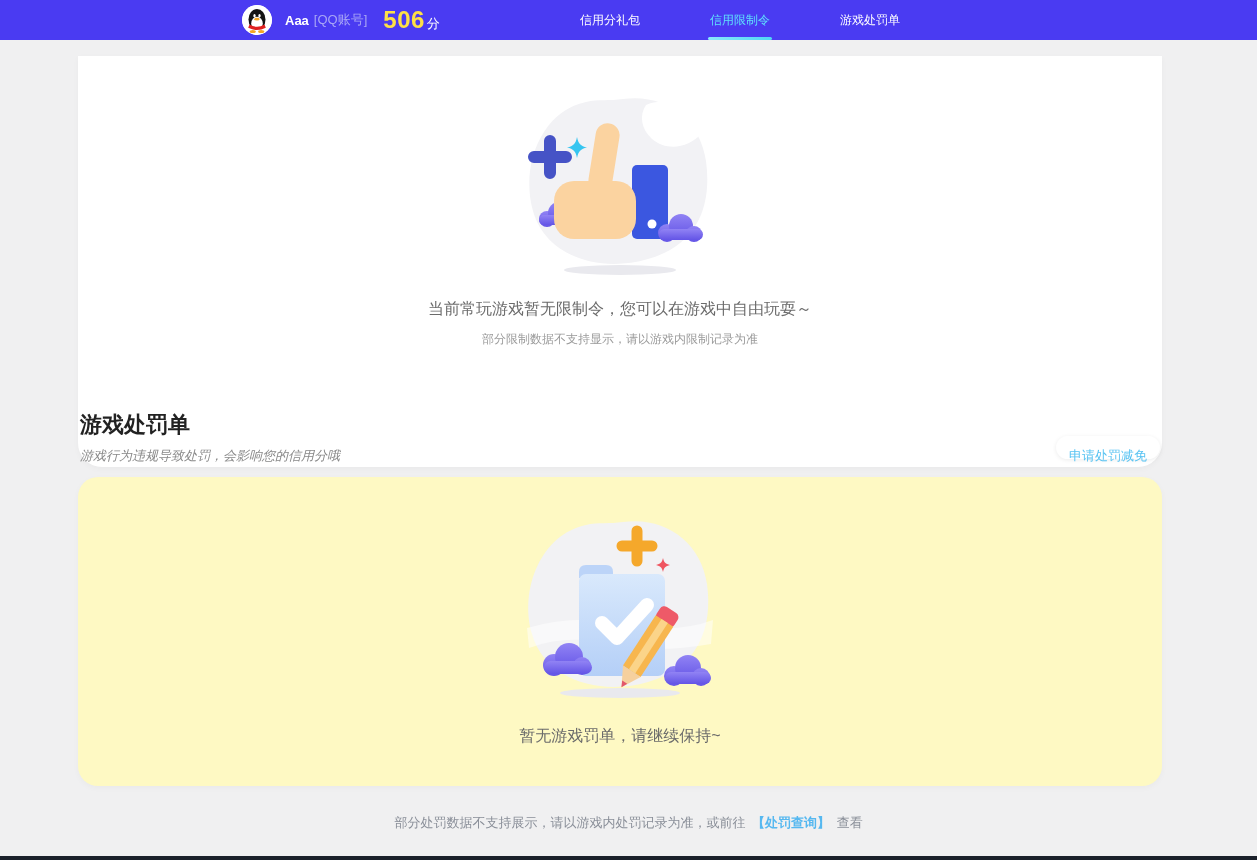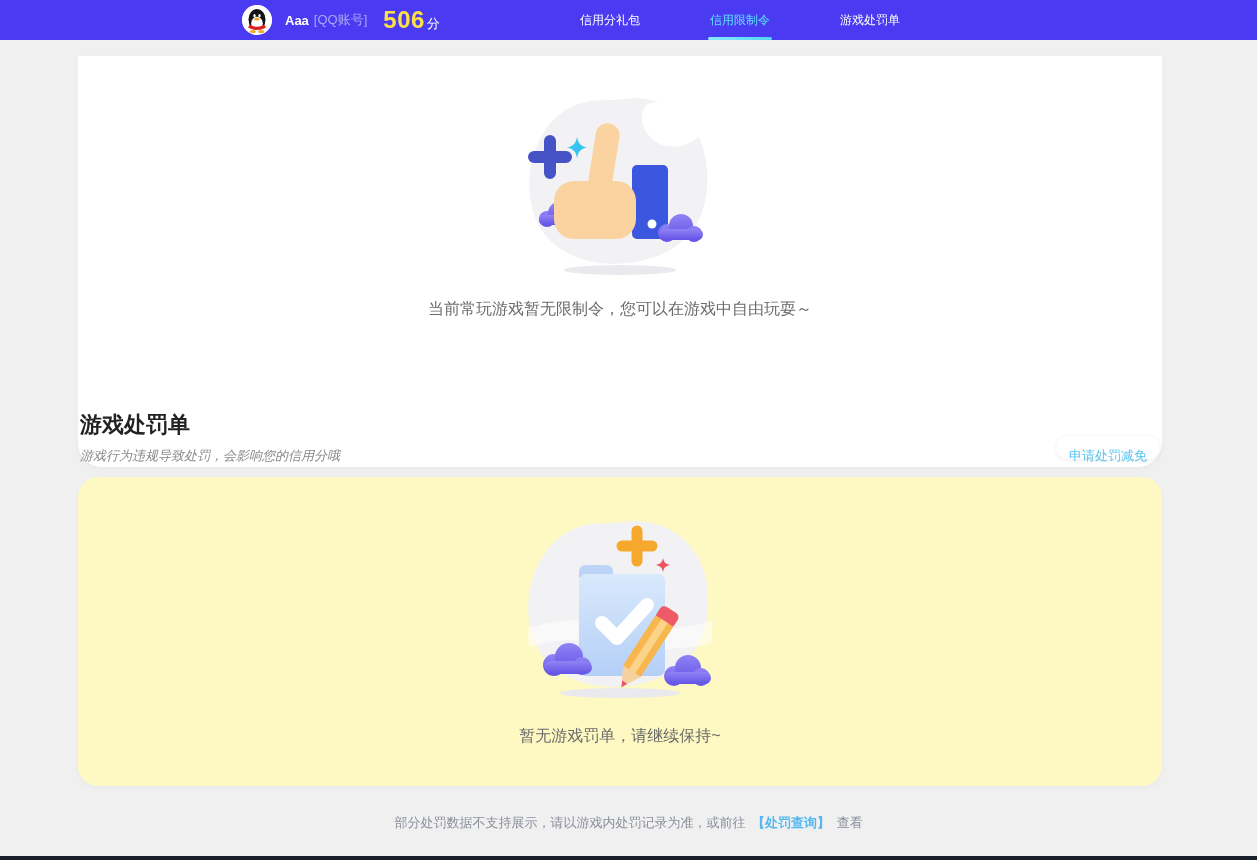--- a/index.html
+++ b/index.html
@@ -146,20 +146,21 @@
 
       <g fill="url(#cloudG1)">
         <circle cx="147" cy="144" r="9"></circle>
           <circle cx="161" cy="137" r="12"></circle>
           <circle cx="174" cy="145" r="8"></circle>
         <rect x="139" y="140" width="44" height="11" rx="5.5"></rect>
       </g>
     </svg>
   </div>
   <div class="card1-main">当前常玩游戏暂无限制令，您可以在游戏中自由玩耍～</div>
+  <div class="card1-sub">部分限制数据不支持显示，请以游戏内限制记录为准</div>
 </div>
 
 <div class="section-head">
   <div class="section-title">游戏处罚单</div>
   <div class="section-sub">游戏行为违规导致处罚，会影响您的信用分哦</div>
 </div>
 <button class="relief-btn">申请处罚减免</button>
 
 <div class="card2">
   <div class="illus2">

